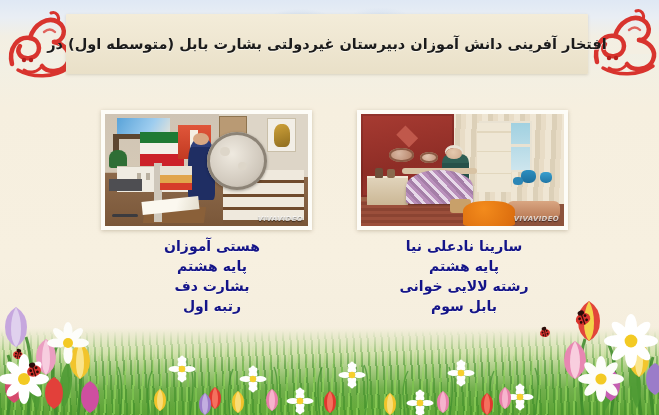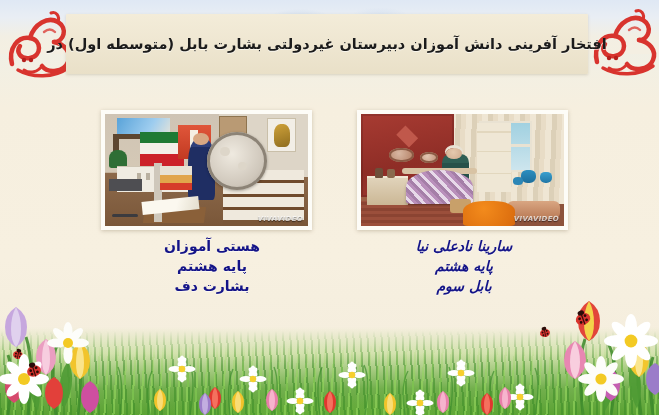--- a/index.html
+++ b/index.html
@@ -181,21 +181,21 @@
     background:repeating-linear-gradient(0deg,#9b4f3b 0 3px,#8b4432 3px 6px);}
 
   
   .caption{
     position:absolute;top:236px;width:232px;
     text-align:center;direction:rtl;
     color:#141488;font-weight:bold;font-size:14px;line-height:20px;
     text-shadow:0 1px 0 rgba(255,255,255,.55);
   }
   .caption.left{left:96px;}
-  .caption.right{left:348px;font-style:italic;}
+  .caption.right{left:348px;}
   .caption div{white-space:nowrap;}
 
   
   .border-bottom{
     position:absolute;left:0;bottom:0;width:659px;height:118px;
     pointer-events:none;
   }
   .grass{
     position:absolute;left:0;bottom:0;width:100%;height:88px;
     background:
@@ -321,25 +321,27 @@
         <div class="r-orange"></div>
       </div>
       <div class="watermark">VIVAVIDEO</div>
     </div>
   </div>
 
   <div class="caption left">
     <div>هستی آموزان</div>
     <div>پایه هشتم</div>
     <div>بشارت دف</div>
+    <div>رتبه اول</div>
   </div>
 
   <div class="caption right">
     <div>سارینا نادعلی نیا</div>
     <div>پایه هشتم</div>
+    <div>رشته لالایی خوانی</div>
     <div>بابل سوم</div>
   </div>
 
   <div class="border-bottom">
     <div class="grass"></div>
 
     <svg width="659" height="118" viewBox="0 0 659 118" xmlns="http://www.w3.org/2000/svg" style="position:absolute;left:0;bottom:0;" aria-hidden="true">
       <defs>
         <g id="daisy">
           <g fill="#ffffff">

